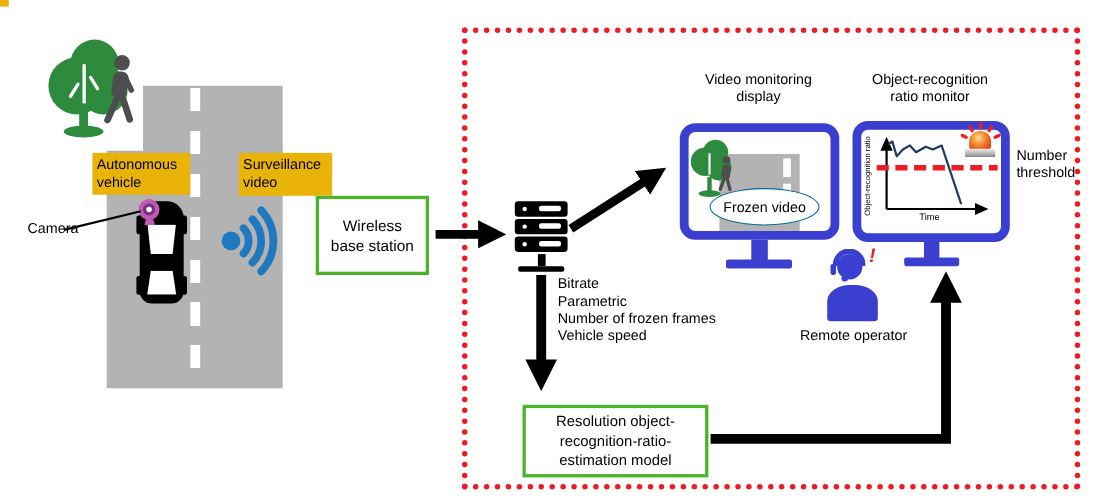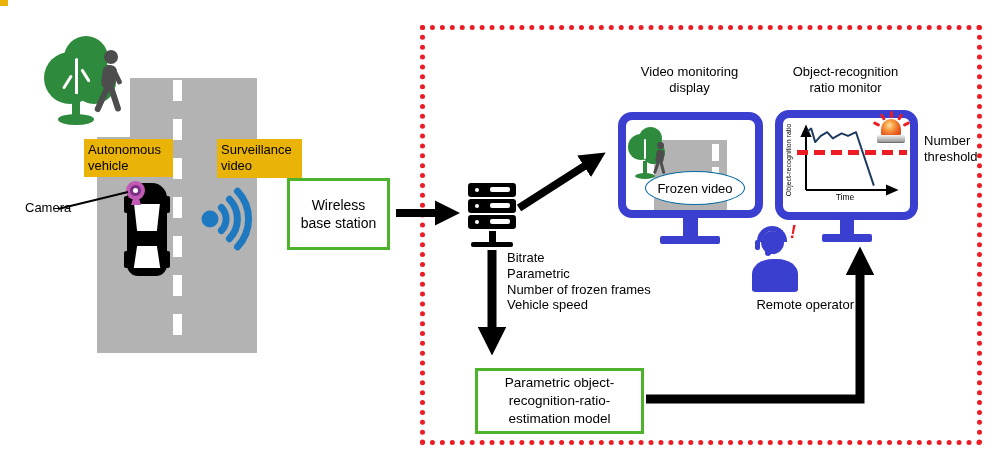--- a/index.html
+++ b/index.html
@@ -94,21 +94,21 @@
   
   .op { z-index:4; }
   .op-band { left:757px; top:226px; width:30px; height:16px; border:5px solid #3a3fd0; border-bottom:none;
     border-radius:15px 15px 0 0; background:transparent; z-index:4; }
   .op-head { left:761px; top:231px; width:23px; height:23px; border-radius:50%; background:#3a3fd0; z-index:4; }
   .op-ear { left:755px; top:240px; width:5px; height:10px; background:#3a3fd0; border-radius:2px; z-index:4; }
   .op-mic { left:765px; top:250px; width:6px; height:6px; border-radius:50%; background:#3a3fd0; z-index:5; }
   .op-body { left:752px; top:259px; width:46px; height:33px; background:#3a3fd0;
     border-radius:45% 45% 8% 8%; z-index:4; }
   .op-alert { left:790px; top:222px; font-size:18px; font-weight:bold; font-style:italic; color:#ed1c24; z-index:4; }
-  .op-label { left:698px; top:297px; width:156px; text-align:right; z-index:4; }
+  .op-label { left:698px; top:297px; width:156px; text-align:center; z-index:4; }
 
   svg text { font-family:"Liberation Sans", sans-serif; }
   .overlay { left:0; top:0; z-index:6; pointer-events:none; }
 </style>
 </head>
 <body>
 
 <div id="app">
 
   <div class="abs road road-t"></div>
@@ -242,21 +242,21 @@
 threshold</div>
 
   <div class="abs op-band op"></div>
   <div class="abs op-head op"></div>
   <div class="abs op-ear op"></div>
   <div class="abs op-mic op"></div>
   <div class="abs op-body op"></div>
   <div class="abs op-alert">!</div>
   <div class="abs lbl op-label">Remote operator</div>
 
-  <div class="abs green-box model-box pre">Parametric object-
+  <div class="abs green-box model-box pre">Resolution object-
 recognition-ratio-
 estimation model</div>
 
   <svg class="abs overlay" width="1000" height="457" viewBox="0 0 1000 457">
     <defs>
       <marker id="ah" viewBox="0 0 10 10" refX="6" refY="5" markerWidth="3.2" markerHeight="3.2" orient="auto">
         <path d="M0,0 L10,5 L0,10 z" fill="#000"></path>
       </marker>
     </defs>
     <line x1="58" y1="209" x2="128" y2="192" stroke="#000" stroke-width="2"></line>

